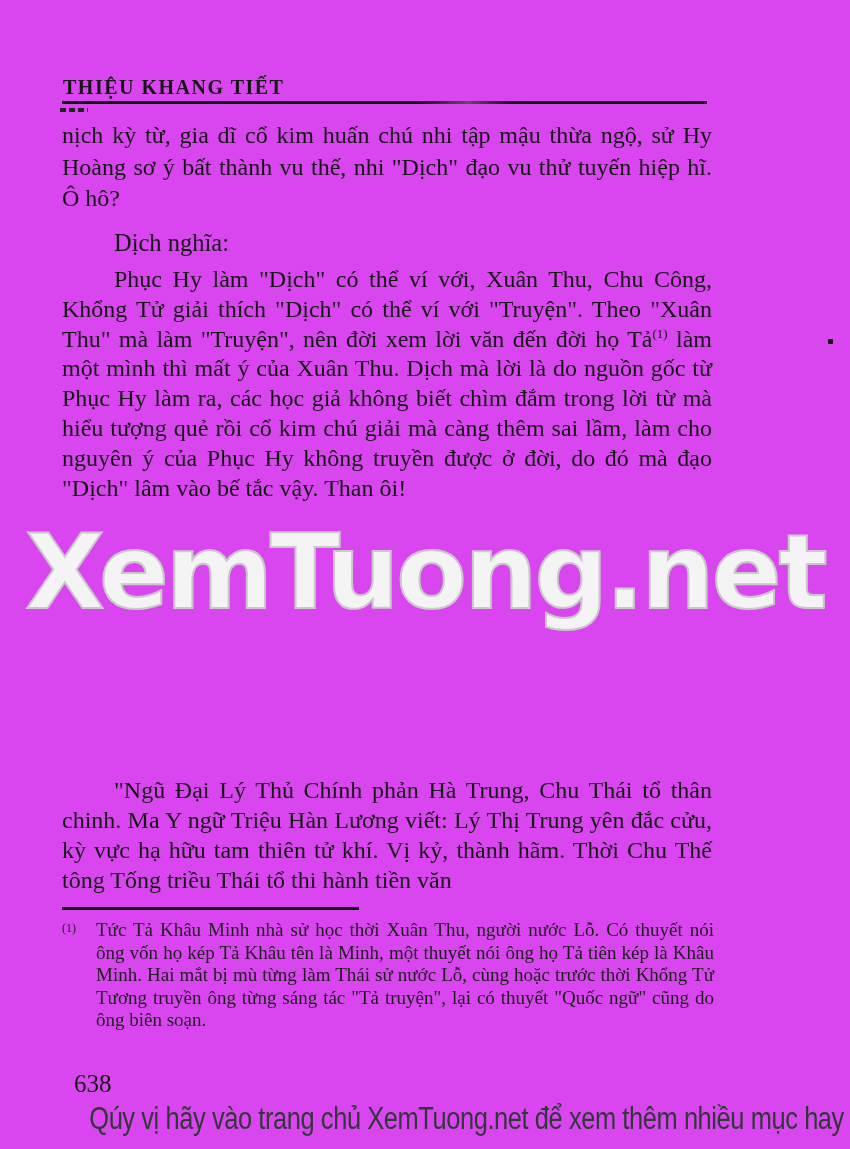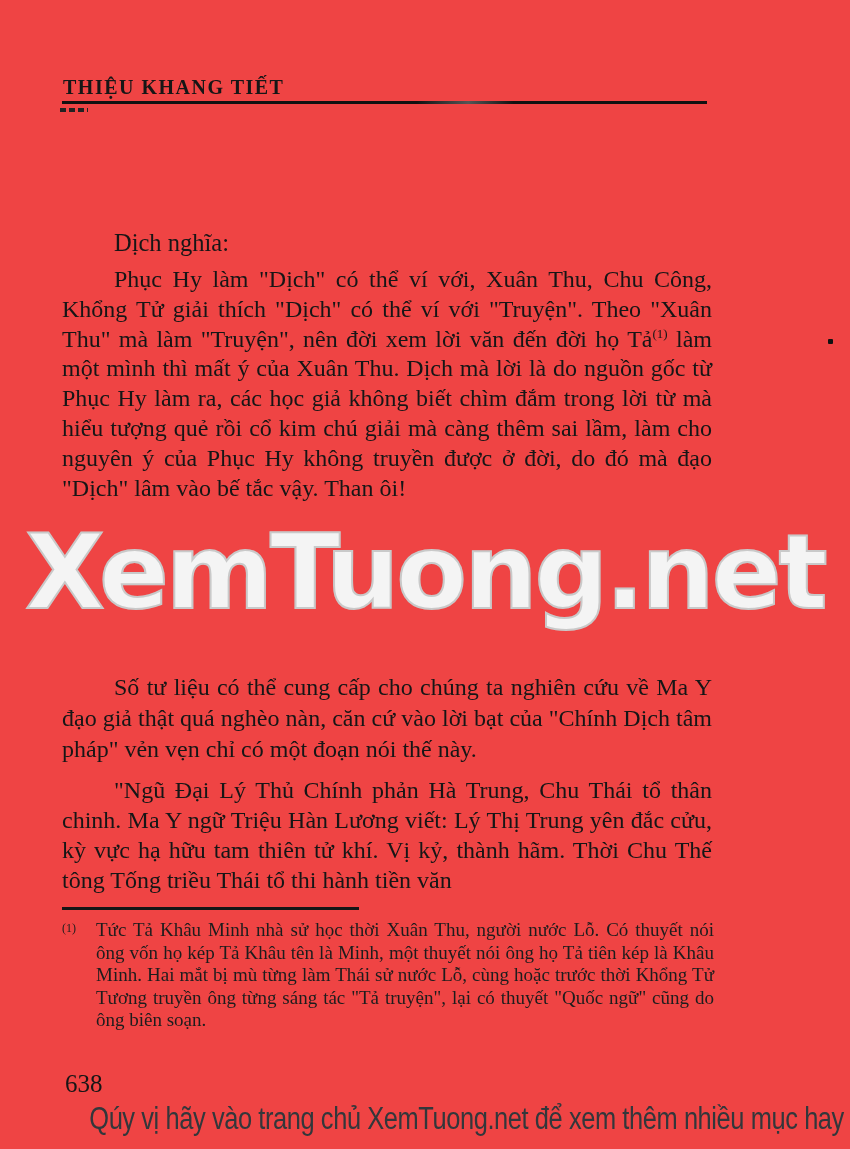--- a/index.html
+++ b/index.html
@@ -4,21 +4,21 @@
 <style>
   html,body{margin:0;padding:0;}
   body{
     width:850px;height:1149px;
     background:#ffffff;
     font-family:"Liberation Serif","DejaVu Serif",serif;
     color:#1b1b1b;
     position:relative;
     overflow:hidden;
   }
-  .page{position:absolute;inset:0;background:#ef4444;}
+  .page{position:absolute;inset:0;background:#d946ef;}
   
   .running-head{
     position:absolute;left:63px;top:76px;
     font-size:20px;font-weight:bold;letter-spacing:1.5px;
     color:#161616;
   }
   .head-rule{
     position:absolute;left:62px;top:101px;width:645px;height:3px;
     background:linear-gradient(90deg,#111 0%,#111 55%,#555 63%,#111 70%,#111 100%);
   }
@@ -64,21 +64,21 @@
     position:absolute;left:62px;top:919px;width:652px;
     padding-left:34px;box-sizing:border-box;
     font-size:19px;line-height:22.6px;
     text-align:justify;color:#1d1d1d;
   }
   .footnote .fn-marker{
     position:absolute;left:0;top:-2px;font-size:12px;
   }
   
   .page-number{
-    position:absolute;left:65px;top:1070px;
+    position:absolute;left:74px;top:1070px;
     font-size:25px;color:#161616;
   }
   .footer-bar{
     position:absolute;left:0;right:0;top:1101px;height:48px;
     text-align:center;white-space:nowrap;
   }
   .footer-inner{
     display:inline-block;
     font-family:"Liberation Sans","DejaVu Sans",sans-serif;
     font-size:31px;font-weight:500;
@@ -94,28 +94,28 @@
 </style>
 </head>
 <body>
 
 <div class="page">
 
   <div class="running-head">THIỆU KHANG TIẾT</div>
   <div class="head-rule"></div>
   <div class="head-artifact"></div>
 
+  <p class="bodytext p1">nịch kỳ từ, gia dĩ cổ kim huấn chú nhi tập mậu thừa ngộ, sử Hy Hoàng sơ ý bất thành vu thế, nhi "Dịch" đạo vu thử tuyến hiệp hĩ. Ô hô?</p>
 
   <div class="dich-nghia">Dịch nghĩa:</div>
 
   <p class="bodytext p2"><span>Phục Hy làm "Dịch" có thể ví với, Xuân Thu, Chu Công, Khổng Tử giải thích "Dịch" có thể ví với "Truyện". Theo "Xuân Thu" mà làm "Truyện", nên đời xem lời văn đến đời họ Tả</span><sup>(1)</sup><span> làm một mình thì mất ý của Xuân Thu. Dịch mà lời là do nguồn gốc từ Phục Hy làm ra, các học giả không biết chìm đắm trong lời từ mà hiểu tượng quẻ rồi cổ kim chú giải mà càng thêm sai lầm, làm cho nguyên ý của Phục Hy không truyền được ở đời, do đó mà đạo "Dịch" lâm vào bế tắc vậy. Than ôi!</span></p>
 
   <div class="watermark">XemTuong.net</div>
 
-  <p class="bodytext p3">Số tư liệu có thể cung cấp cho chúng ta nghiên cứu về Ma Y đạo giả thật quá nghèo nàn, căn cứ vào lời bạt của "Chính Dịch tâm pháp" vẻn vẹn chỉ có một đoạn nói thế này.</p>
 
   <p class="bodytext p4">"Ngũ Đại Lý Thủ Chính phản Hà Trung, Chu Thái tổ thân chinh. Ma Y ngữ Triệu Hàn Lương viết: Lý Thị Trung yên đắc cửu, kỳ vực hạ hữu tam thiên tử khí. Vị kỷ, thành hãm. Thời Chu Thế tông Tống triều Thái tổ thi hành tiền văn</p>
 
   <div class="foot-rule"></div>
 
   <div class="footnote">
     <span class="fn-marker">(1)</span>
     <span>Tức Tả Khâu Minh nhà sử học thời Xuân Thu, người nước Lỗ. Có thuyết nói ông vốn họ kép Tả Khâu tên là Minh, một thuyết nói ông họ Tả tiên kép là Khâu Minh. Hai mắt bị mù từng làm Thái sử nước Lỗ, cùng hoặc trước thời Khổng Tử Tương truyền ông từng sáng tác "Tả truyện", lại có thuyết "Quốc ngữ" cũng do ông biên soạn.</span>
   </div>
 

